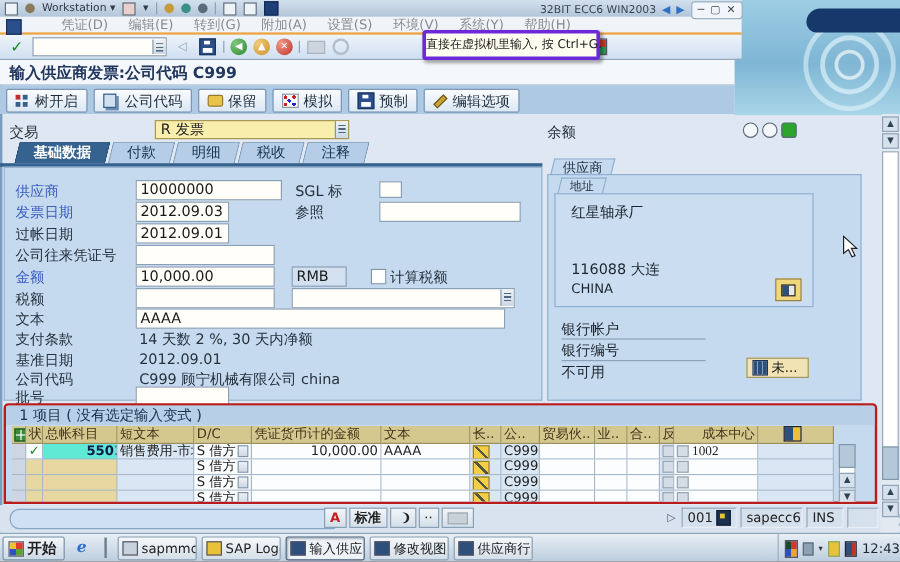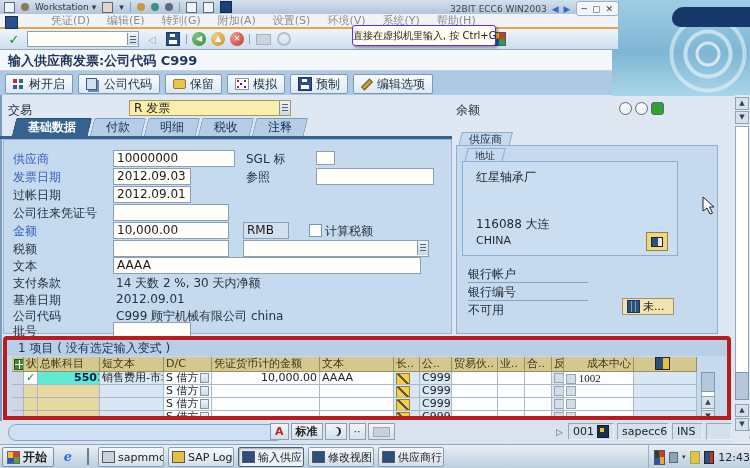--- a/index.html
+++ b/index.html
@@ -56,21 +56,21 @@
   .ic-find{width:10px;height:10px;border:2px solid #b4bec8;border-radius:50%;}
   .ic-newses{width:12px;height:12px;background:#f4d45c;border:1px solid #a89040;color:#7c5c10;
      font-size:9px;line-height:11px;text-align:center;font-weight:bold;}
   .ic-short{width:12px;height:12px;background:#f7e9a8;border:1px solid #a89040;color:#335a9a;
      font-size:8px;line-height:11px;text-align:center;}
   .ic-help{color:#d89a1e;font-weight:bold;font-size:12px;}
   .ic-layout{width:12px;height:12px;border:1px solid #556;
      background:conic-gradient(#d03a2e 0 25%,#2e9a52 0 50%,#2e52b4 0 75%,#f0c12e 0);}
   
   #tooltip{position:absolute;left:352px;top:25px;width:142px;height:19px;background:#fffdf0;
-    border:1px solid #6d28d9;border-radius:3px;box-shadow:2px 2px 3px rgba(0,0,0,.35);
+    border:3px solid #6d28d9;border-radius:3px;box-shadow:2px 2px 3px rgba(0,0,0,.35);
     font-size:10px;line-height:19px;text-align:center;z-index:8;color:#222;white-space:nowrap;}
   
   #sap-left-edge{position:absolute;left:0;top:50px;width:2px;height:394px;background:#7a9cbe;}
   #title-row{position:absolute;left:0;top:50px;width:612px;height:21px;background:#f4f7fb;
     border-bottom:1px solid #c6d2de;box-sizing:border-box;}
   #title-row span{position:absolute;left:8px;top:2px;font-size:13px;font-weight:bold;color:#21375e;}
   #app-strip{position:absolute;left:0;top:71px;width:612px;height:24px;background:#aec9e4;}
   #app-buttons{display:flex;gap:5px;padding:3px 0 0 5px;}
   .abtn{height:18px;background:linear-gradient(180deg,#fafcfe,#dbe7f3);border:1px solid #7d98b4;
     border-radius:2px;display:flex;align-items:center;padding:0 7px;font-size:12px;color:#1d2d3d;gap:4px;}
@@ -118,21 +118,21 @@
   .vp-text{position:absolute;font-size:12px;color:#1d2630;white-space:nowrap;}
   .vp-line{position:absolute;height:1px;background:#8aa2ba;width:120px;}
   #addr-detail-btn{position:absolute;left:190px;top:100px;width:20px;height:17px;background:#f0d87a;
      border:1px solid #95824a;display:flex;align-items:center;justify-content:center;}
   #addr-detail-btn i{width:10px;height:8px;background:linear-gradient(90deg,#2c4f7c 55%,#e8e8e8 0);border:1px solid #223;}
   #oi-btn{position:absolute;left:166px;top:166px;width:52px;height:17px;background:#f1e3b4;border:1px solid #a39563;
      display:flex;align-items:center;gap:3px;padding:0 4px;box-sizing:border-box;font-size:11px;}
   #oi-btn i{width:11px;height:11px;background:repeating-linear-gradient(90deg,#2c4f7c 0 3px,#7ea0c8 3px 4px);border:1px solid #1c355e;}
   
   #items-panel{position:absolute;left:3px;top:336px;width:728px;height:84px;background:#c6daef;
-     border:4px solid #b91c1c;border-radius:4px 4px 0 0;box-sizing:border-box;overflow:hidden;}
+     border:2px solid #b91c1c;border-radius:4px 4px 0 0;box-sizing:border-box;overflow:hidden;}
   #items-header{position:absolute;left:0;top:0;width:100%;height:16px;background:#b7cfe7;
      font-size:12px;color:#1c3050;line-height:16px;padding-left:11px;box-sizing:border-box;}
   .gcell{position:absolute;box-sizing:border-box;border-right:1px solid #a8b8c8;border-bottom:1px solid #a8b8c8;
      font-size:11px;line-height:12px;padding:0 2px;white-space:nowrap;overflow:hidden;}
   .hcell{background:#d4c88e;border-right:1px solid #9a8f5e;border-bottom:1px solid #9a8f5e;color:#42351a;line-height:14px;}
   .cW{background:#fcfdff;}  .cB{background:#d9e6f3;}
   .cTan{background:#e7d8a2;} .cBrown{background:#5eead4;color:#111a4e;font-weight:bold;padding-left:36px;}
   .cIco{background:#cdd6e2;}
   .amt{text-align:right;}
   .dcwrap{display:flex;align-items:center;justify-content:space-between;height:100%;}

